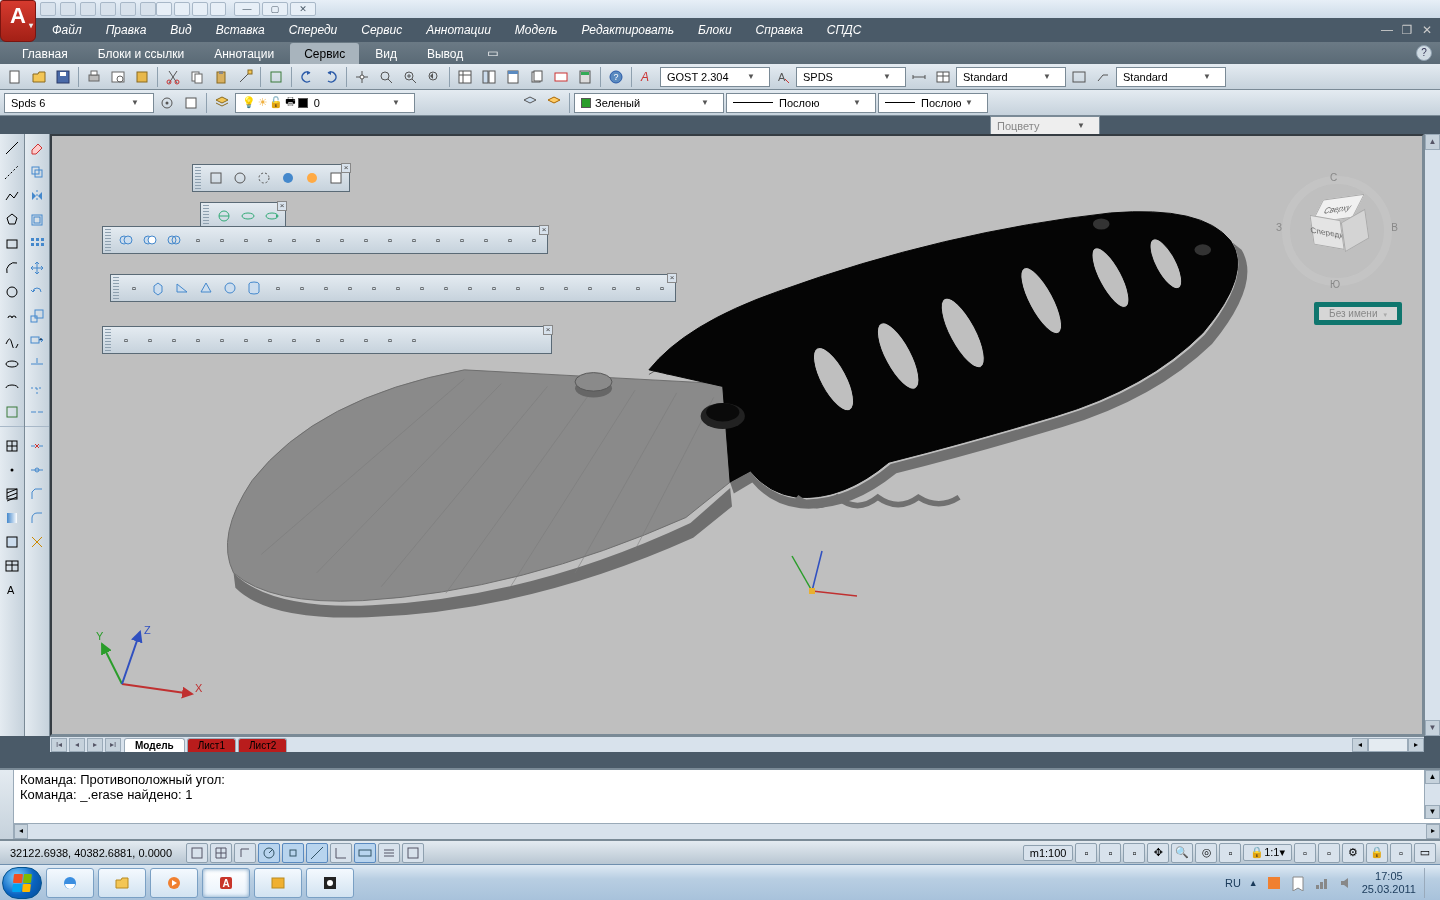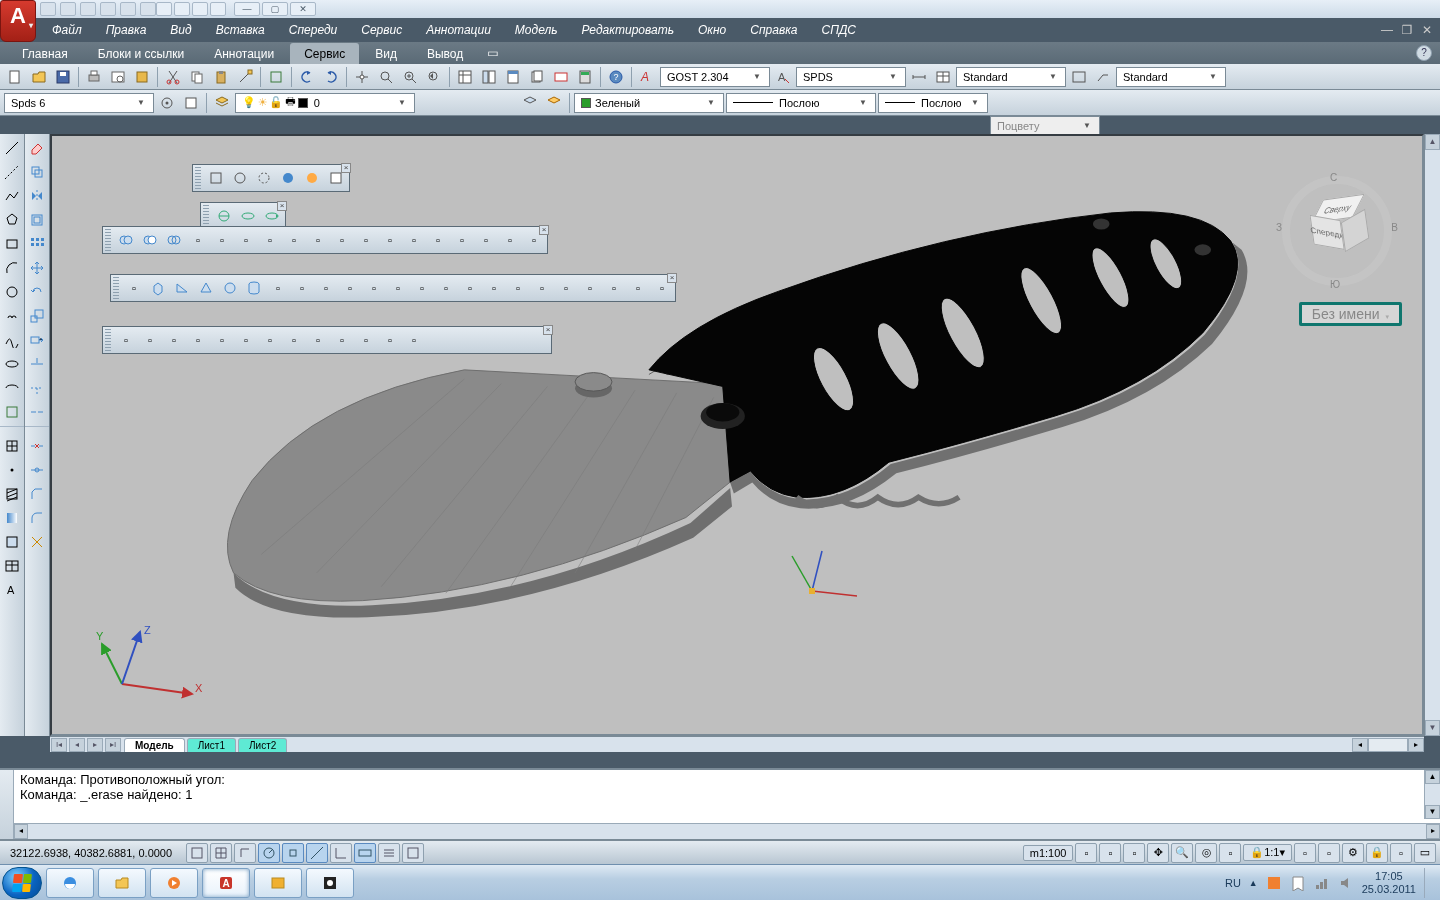--- a/index.html
+++ b/index.html
@@ -28,21 +28,21 @@
   .ribbon-tabs { height:22px; background:linear-gradient(#6b7a85,#5a6a76); display:flex; align-items:flex-end; padding-left:8px; position:relative;}
   .ribbon-tabs .rtab { padding:4px 14px 3px 14px; color:#fff; font-size:12px; border-radius:3px 3px 0 0; margin-right:2px;}
   .ribbon-tabs .rtab.active { background:#a8b4bd; color:#000;}
   .ribbon-tabs .help-icon{ position:absolute; right:8px; top:3px; width:16px;height:16px;border-radius:8px;background:#d0dbe3;border:1px solid #8fa0af;color:#335; text-align:center; font-size:10px; line-height:14px;}
 
   
   .toolbar-row { height:26px; background:linear-gradient(#e4ebf1,#c6d2dc); border-bottom:1px solid #7a8a96; display:flex; align-items:center; padding:0 4px; gap:2px;}
   .tb-sep{ width:1px; height:20px; background:#8ea0af; margin:0 2px;}
   .tb-btn { width:22px; height:22px; border:1px solid transparent; border-radius:2px; display:flex; align-items:center; justify-content:center;}
   .tb-btn svg { width:16px; height:16px; }
-  .tb-combo { height:20px; border:1px solid #7a8a96; background:#fff; display:flex; align-items:center; padding:0 6px 0 6px; font-size:11px;}
+  .tb-combo { height:20px; border:1px solid #7a8a96; background:#fff; display:flex; align-items:center; padding:0 12px 0 6px; font-size:11px;}
   .tb-combo .dd{margin-left:auto;font-size:8px;color:#555;padding:0 2px;}
   .tb-combo.wide{width:150px;}
   .tb-combo.mid{width:110px;}
   .tb-combo.layer{width:180px;}
   .swatch{width:10px;height:10px;border:1px solid #555;margin-right:4px;}
   .swatch.green{background:#2a9d2a;}
   .swatch.black{background:#000;}
 
   
   .left-palettes { position:absolute; left:0; top:134px; width:50px; bottom:164px; display:flex; }
@@ -61,35 +61,35 @@
   .float-tb .fb svg{width:16px;height:16px;}
 
   .viewcube { position:absolute; right:30px; top:40px; width:110px; height:110px; }
   .viewcube .ring{position:absolute;inset:0;border:8px solid rgba(200,200,200,.6);border-radius:50%;}
   .viewcube .cube{position:absolute;left:30px;top:30px;width:50px;height:50px;transform:rotate(-8deg);}
   .viewcube .cube .face{position:absolute;background:#e4e4e4;border:1px solid #aaa;font-size:8px;color:#666;display:flex;align-items:center;justify-content:center;}
   .viewcube .cube .top{width:42px;height:22px;transform:skewX(-35deg);left:8px;top:-8px;background:#f0f0f0;}
   .viewcube .cube .front{width:30px;height:30px;transform:skewY(18deg);left:0;top:10px;}
   .viewcube .cube .side{width:26px;height:30px;transform:skewY(-22deg);left:30px;top:12px;background:#d4d4d4;}
   .viewcube .lbl{position:absolute;font-size:10px;color:#888;}
-  .viewcube-name{position:absolute; right:20px; top:166px; font-size:14px; color:#888; background:rgba(230,230,230,.6); padding:1px 10px; border:3px solid #0f766e; border-radius:2px;}
+  .viewcube-name{position:absolute; right:20px; top:166px; font-size:10px; color:#888; background:rgba(230,230,230,.6); padding:1px 10px; border:5px solid #0f766e; border-radius:2px;}
   .viewcube-name::after{content:"▾"; font-size:7px; margin-left:6px; color:#aaa;}
 
   .ucs-icon { position:absolute; left:40px; bottom:20px; }
   .origin-icon{ position:absolute; left:730px; top:410px;}
 
   
   .v-scroll{ position:absolute; right:0; top:134px; bottom:164px; width:16px; background:#d8e2ec; border-left:1px solid #7a8a96; display:flex; flex-direction:column;}
   .v-scroll .arr{height:16px;background:#c6d2dc;border:1px solid #9aaab8;font-size:8px;text-align:center;line-height:14px;color:#556;}
   .v-scroll .track{flex:1;}
 
   
   .layout-bar{ position:absolute; left:50px; right:16px; bottom:148px; height:16px; background:#d8e2ec; border-top:1px solid #7a8a96; display:flex; align-items:center; font-size:10px;}
   .layout-bar .nav{width:16px;height:14px;border:1px solid #9aaab8;background:#c6d2dc;text-align:center;line-height:12px;font-size:8px;color:#556;margin:0 1px;}
-  .layout-bar .tab{padding:1px 10px;border:1px solid #9aaab8;border-bottom:none;background:#5eead4;margin-left:2px;border-radius:3px 3px 0 0;}
+  .layout-bar .tab{padding:1px 10px;border:1px solid #9aaab8;border-bottom:none;background:#b91c1c;margin-left:2px;border-radius:3px 3px 0 0;}
   .layout-bar .tab.active{background:#fff;font-weight:bold;}
   .layout-bar .hscroll{margin-left:auto; display:flex; align-items:center;}
   .layout-bar .hscroll .ha{width:16px;height:14px;border:1px solid #9aaab8;background:#c6d2dc;text-align:center;line-height:12px;font-size:8px;}
   .layout-bar .hscroll .ht{width:40px;height:14px;border:1px solid #9aaab8;background:#e4ebf1;}
 
   
   .cmd-window{position:absolute;left:0;right:0;bottom:60px;height:72px;background:#fff;border-top:2px solid #7a8a96;border-bottom:1px solid #7a8a96;font-family:"Courier New",monospace;font-size:13px;padding:2px 4px 2px 20px; color:#000;}
   .cmd-window .handle{position:absolute;left:0;top:0;bottom:0;width:14px;background:linear-gradient(#e4ebf1,#c6d2dc);border-right:1px solid #9aaab8;}
   .cmd-window .vs{position:absolute;right:0;top:0;bottom:20px;width:16px;background:#d8e2ec;border-left:1px solid #9aaab8;}
   .cmd-window .vs .a{height:14px;background:#c6d2dc;border:1px solid #9aaab8;font-size:8px;text-align:center;line-height:12px;}
@@ -150,21 +150,21 @@
 <div class="menu-bar">
   <div class="mitem">Файл</div>
   <div class="mitem">Правка</div>
   <div class="mitem">Вид</div>
   <div class="mitem">Вставка</div>
   <div class="mitem">Спереди</div>
   <div class="mitem">Сервис</div>
   <div class="mitem">Аннотации</div>
   <div class="mitem">Модель</div>
   <div class="mitem">Редактировать</div>
-  <div class="mitem">Окно</div>
+  <div class="mitem">Блоки</div>
   <div class="mitem">Справка</div>
   <div class="mitem">СПДС</div>
   <div class="wctrl">
     <span>—</span>
     <span>❐</span>
     <span>✕</span>
   </div>
 </div>
 
 <div class="ribbon-tabs">

